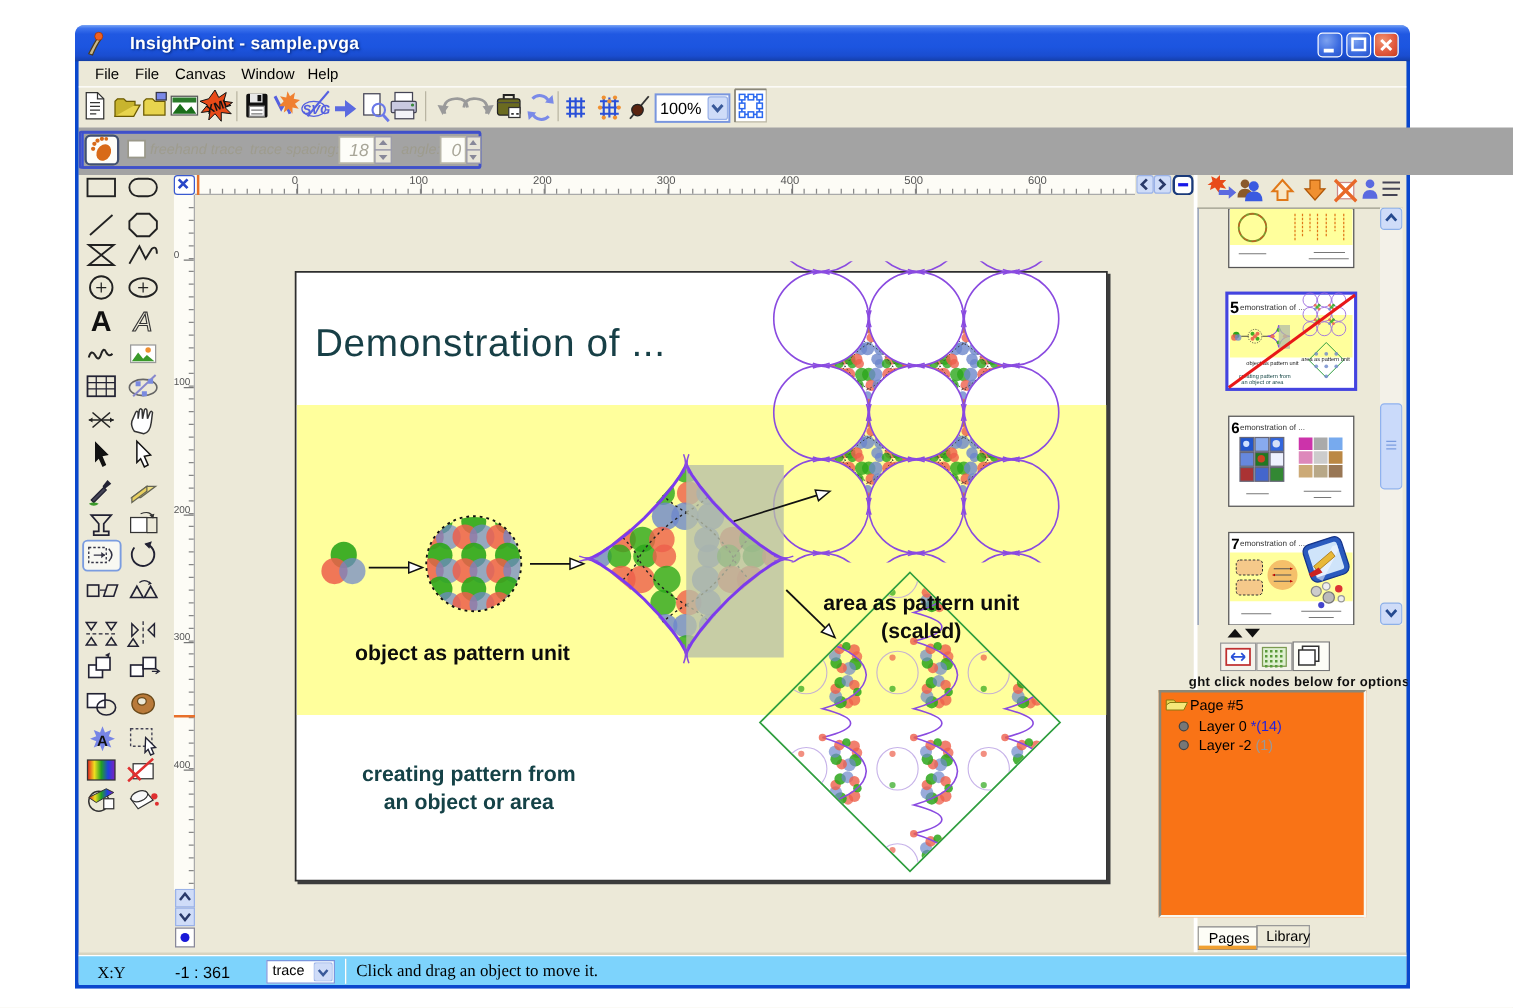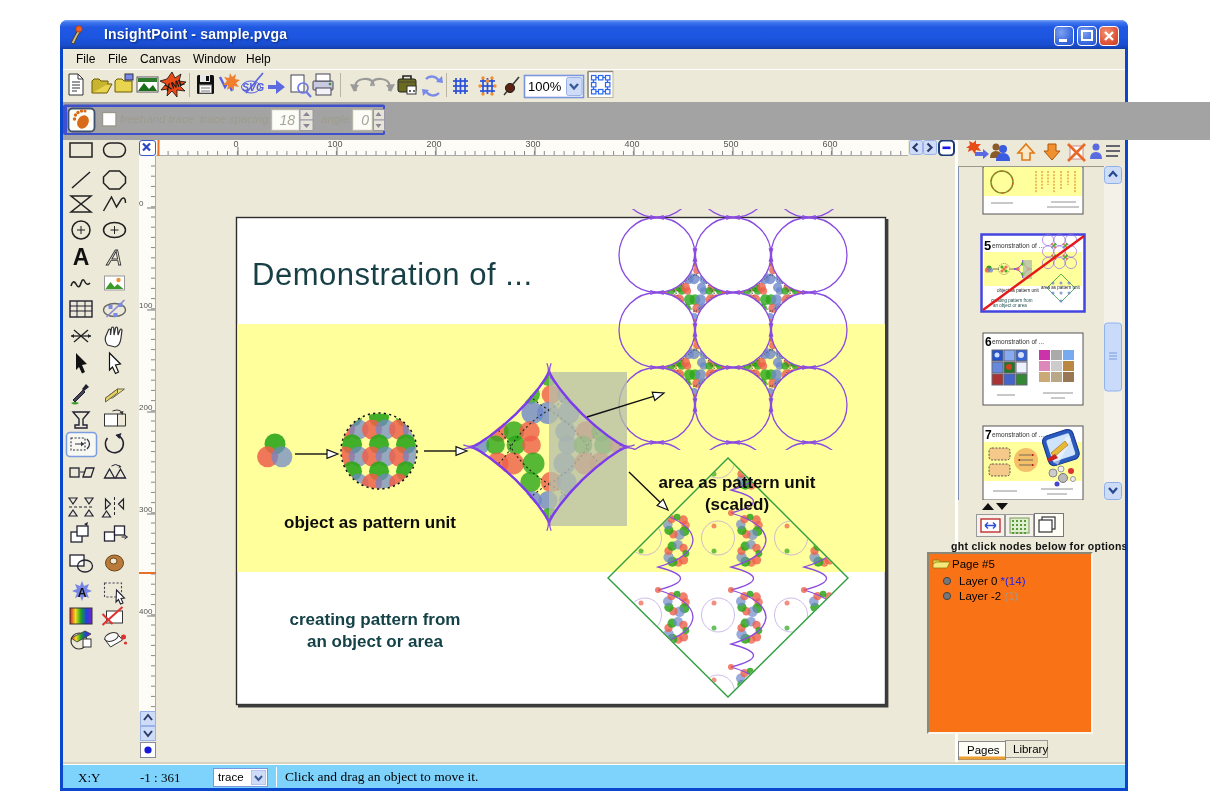--- a/index.html
+++ b/index.html
@@ -1451,21 +1451,21 @@
           <rect x="47.5" y="0.5" width="42" height="17" fill="#ece9d8" stroke="#999"></rect>
           <text x="55" y="13" font-size="11.5" fill="#000">Library</text>
           <rect x="0.5" y="1.5" width="47" height="18" fill="#fdfdf6" stroke="#888"></rect>
           <rect x="1" y="16.5" width="46" height="3" fill="#f0a030"></rect>
           <text x="9" y="14" font-size="11.5" fill="#000">Pages</text>
         </svg>
       </div>
     </div>
   <div id="statusbar">
       <div class="abs" style="left:15px;top:5px;font-family:'Liberation Serif',serif;font-size:13px;color:#000">X:Y</div>
-      <div class="abs" style="left:77px;top:5px;font-family:Liberation Serif, serif;font-size:13px;color:#000">-1 : 361</div>
+      <div class="abs" style="left:77px;top:5px;font-family:Liberation Sans, sans-serif;font-size:13px;color:#000">-1 : 361</div>
       <div class="abs" style="left:150px;top:3px;width:55px;height:19px;background:#fff;border:1px solid #7996de">
         <div class="abs" style="left:4px;top:2px;font-size:11.5px">trace</div>
         <svg class="abs" style="right:1px;top:1px" width="15" height="15">
           <rect x="0" y="0" width="15" height="15" rx="2" fill="#cfdcf8" stroke="#9ab2e8"></rect>
           <path d="M4,6 l3.5,4 3.5,-4" fill="none" stroke="#3a5a9a" stroke-width="2"></path>
         </svg>
       </div>
       <div class="abs" style="left:213px;top:2px;width:1px;height:20px;background:#c8c4b0;border-right:1px solid #fff"></div>
       <div class="abs" style="left:222px;top:4px;font-family:'Liberation Serif',serif;font-size:13.5px;color:#000">Click and drag an object to move it.</div>
     </div>

